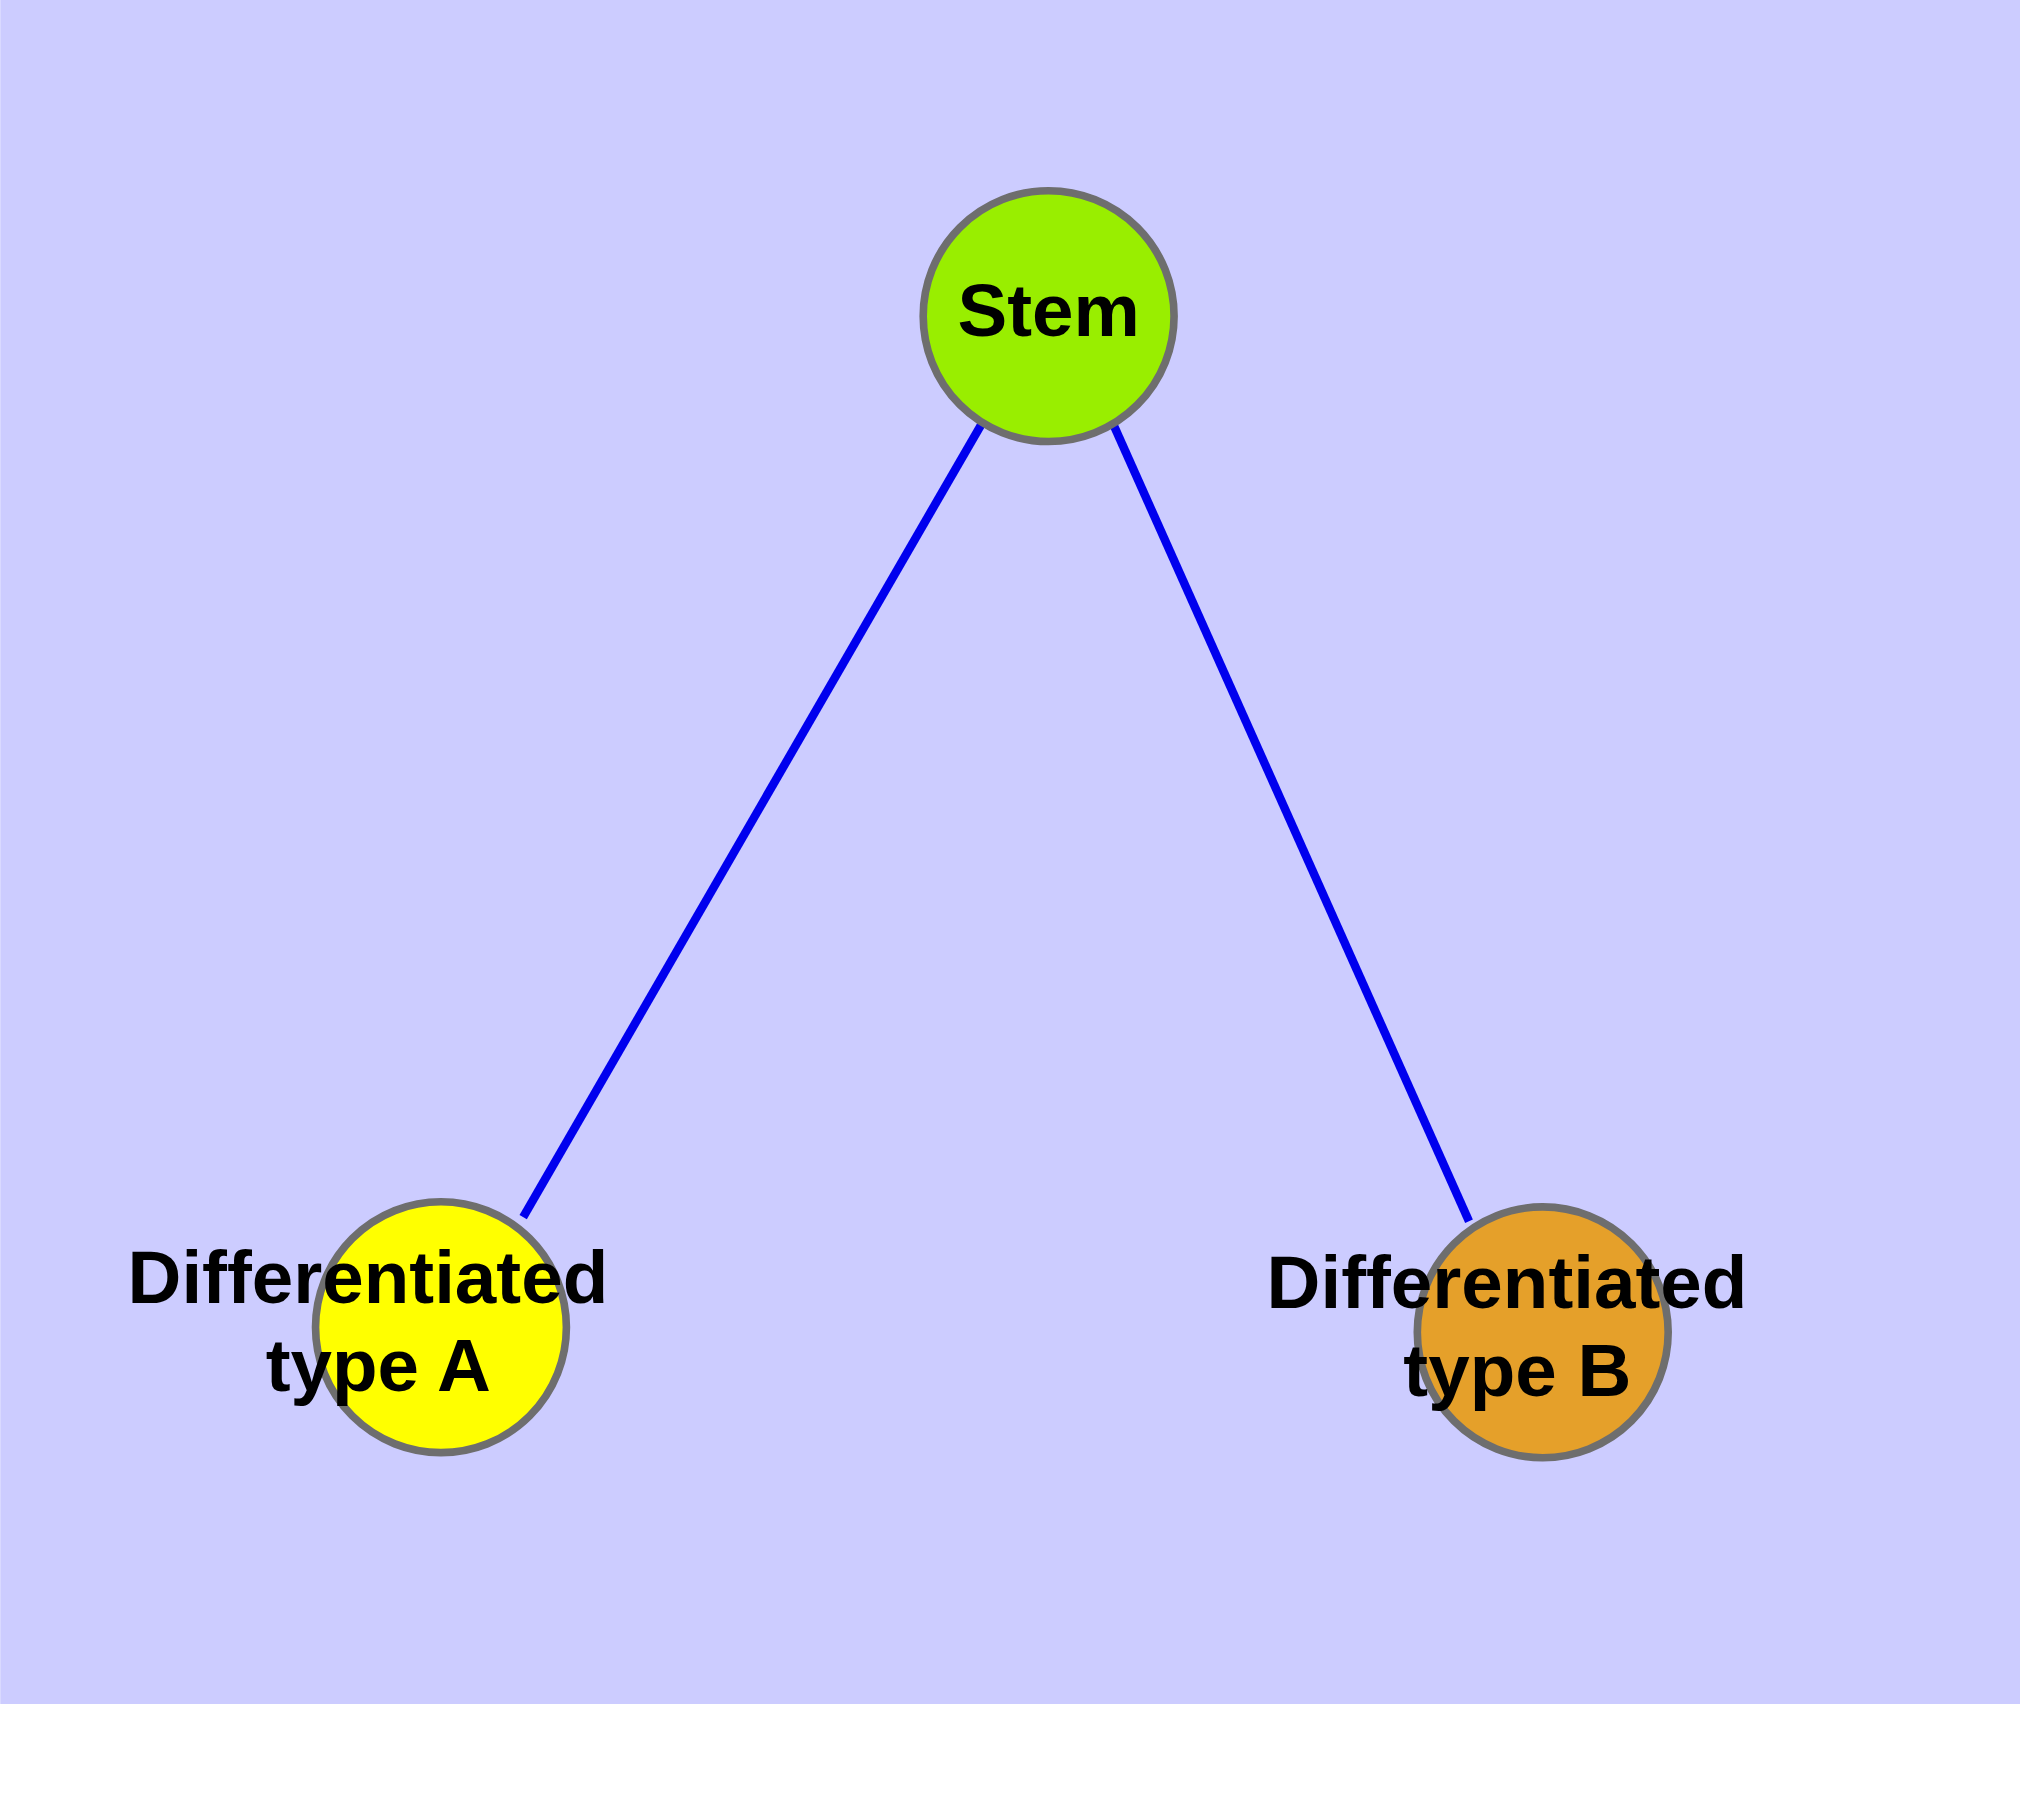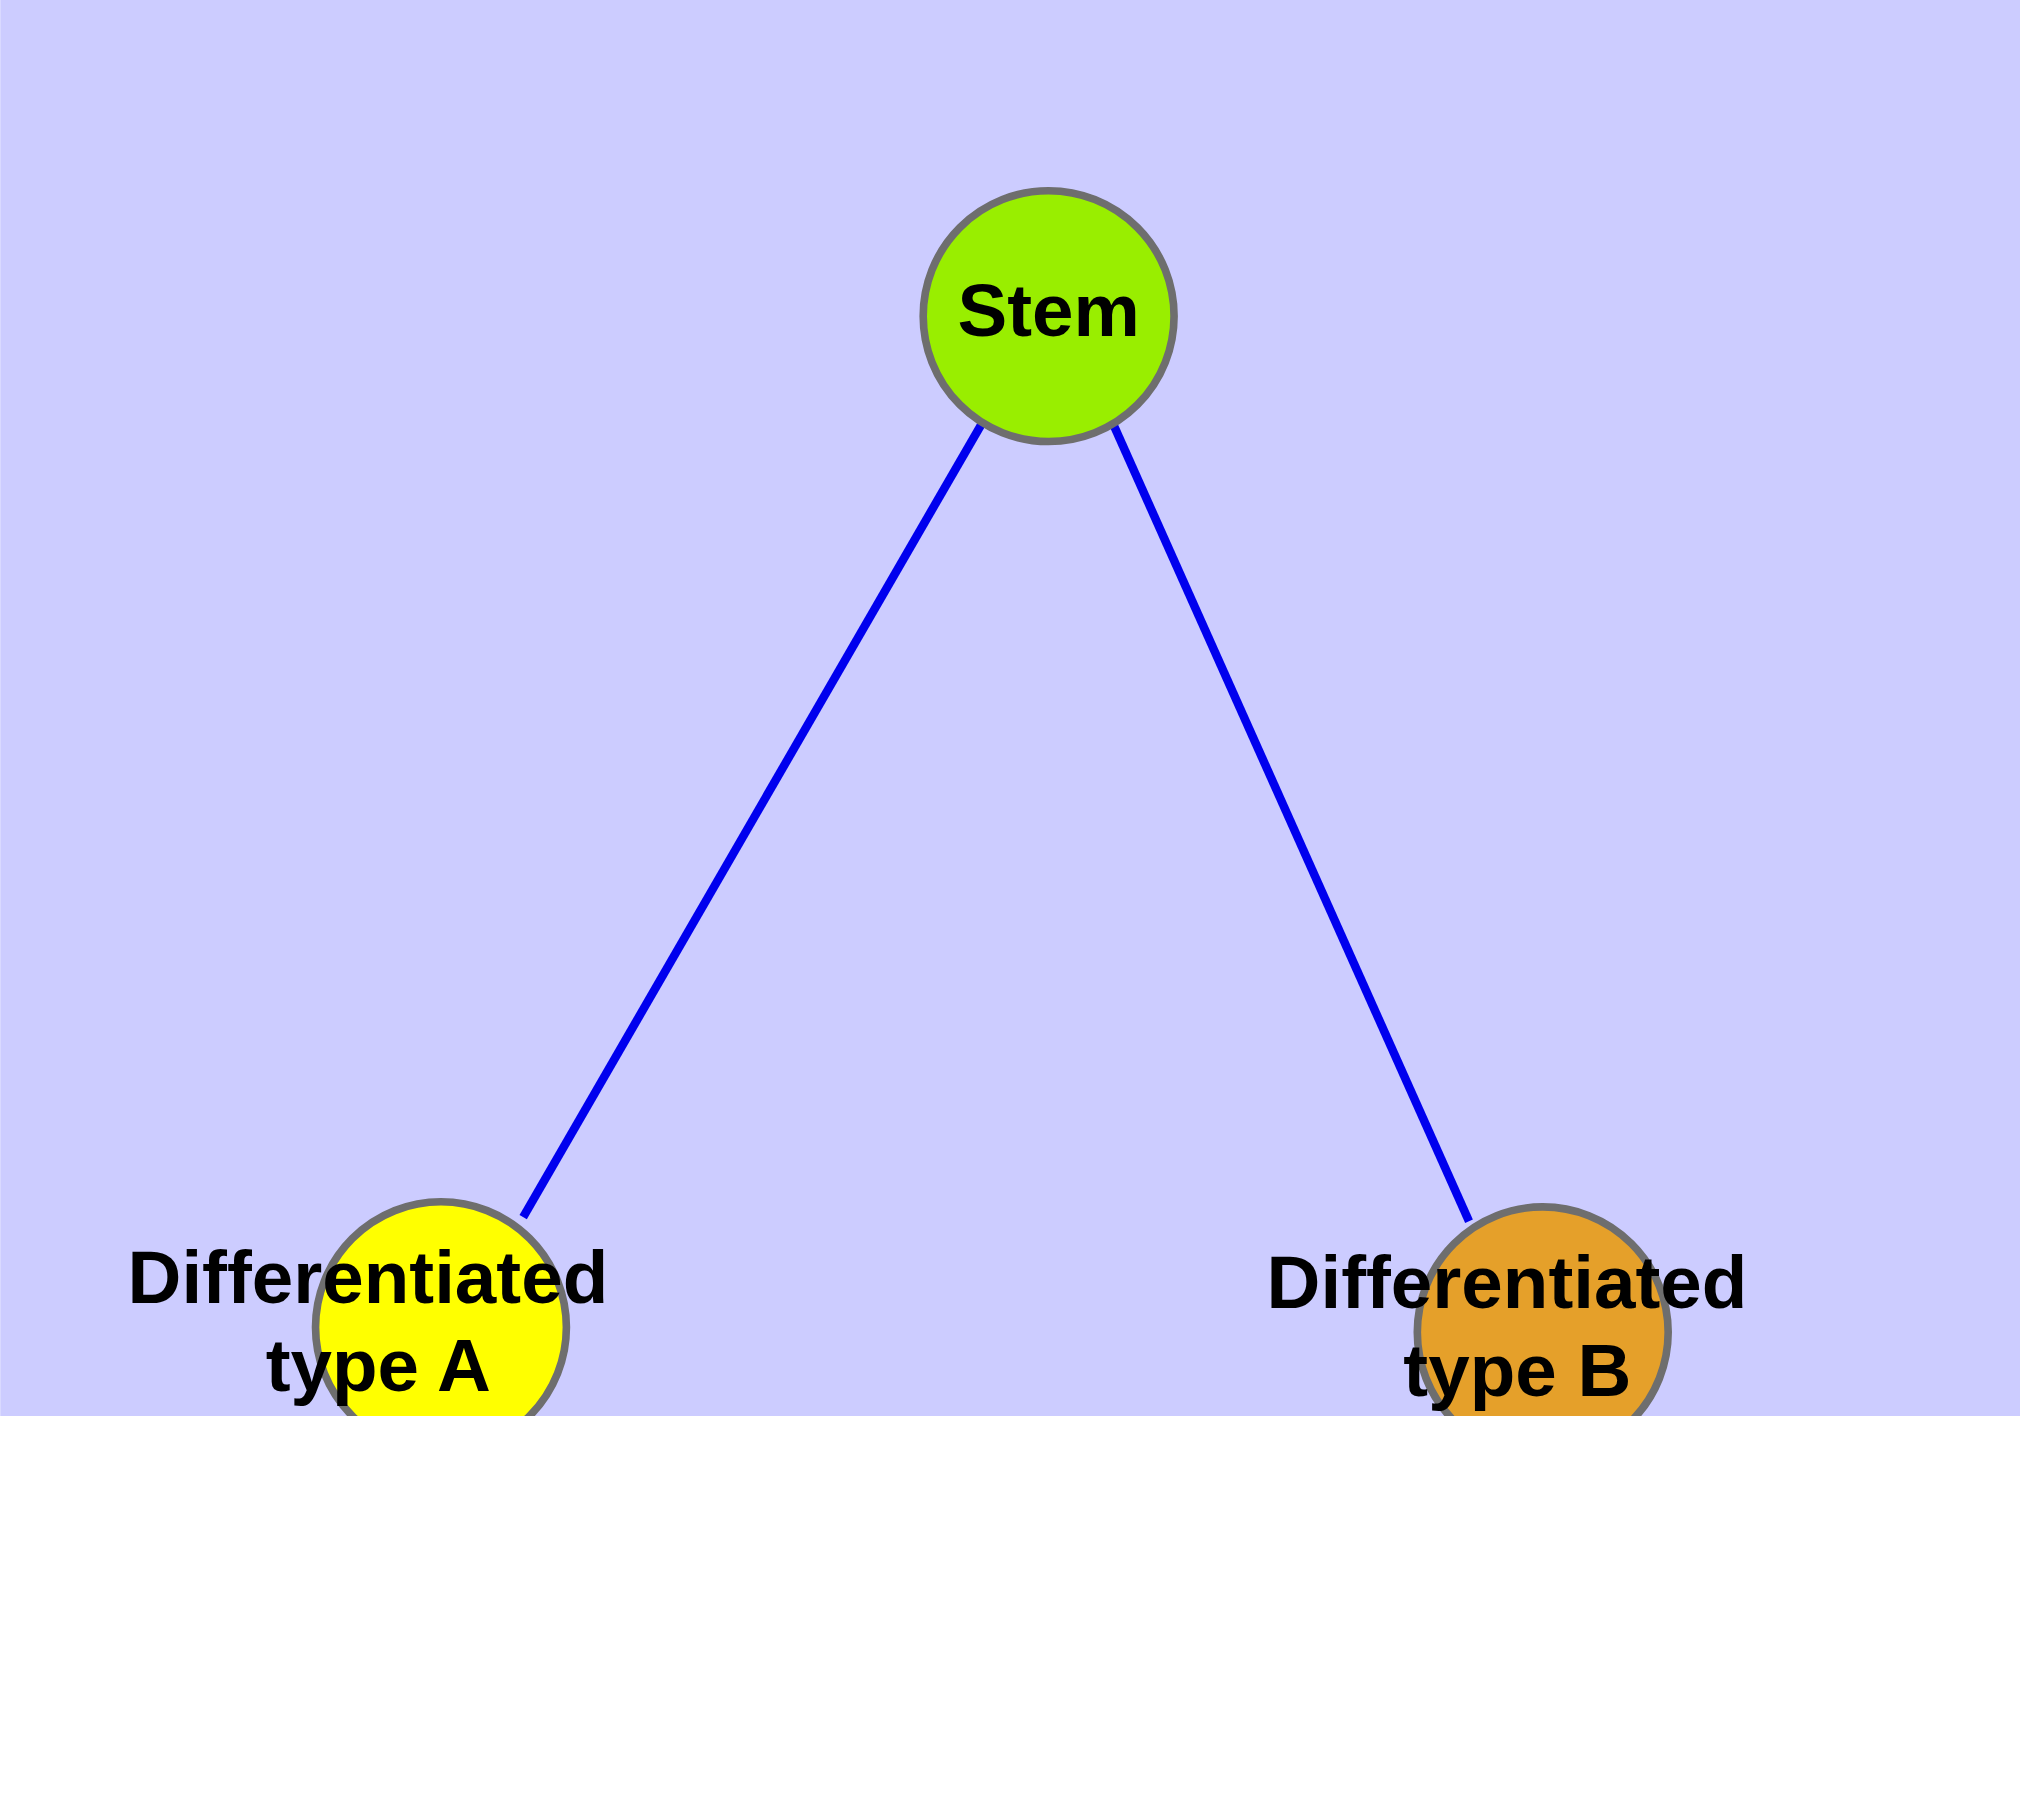--- a/index.html
+++ b/index.html
@@ -3,21 +3,21 @@
 <meta charset="utf-8">
 <style>
   html, body {
     margin: 0;
     padding: 0;
     background: #ffffff;
   }
   #canvas {
     position: relative;
     width: 2021px;
-    height: 1416px;
+    height: 1704px;
     overflow: hidden;
     font-family: "Liberation Sans", sans-serif;
   }
   #graph-svg {
     position: absolute;
     top: 0;
     left: 0;
     width: 2021px;
     height: 1812px;
     display: block;

